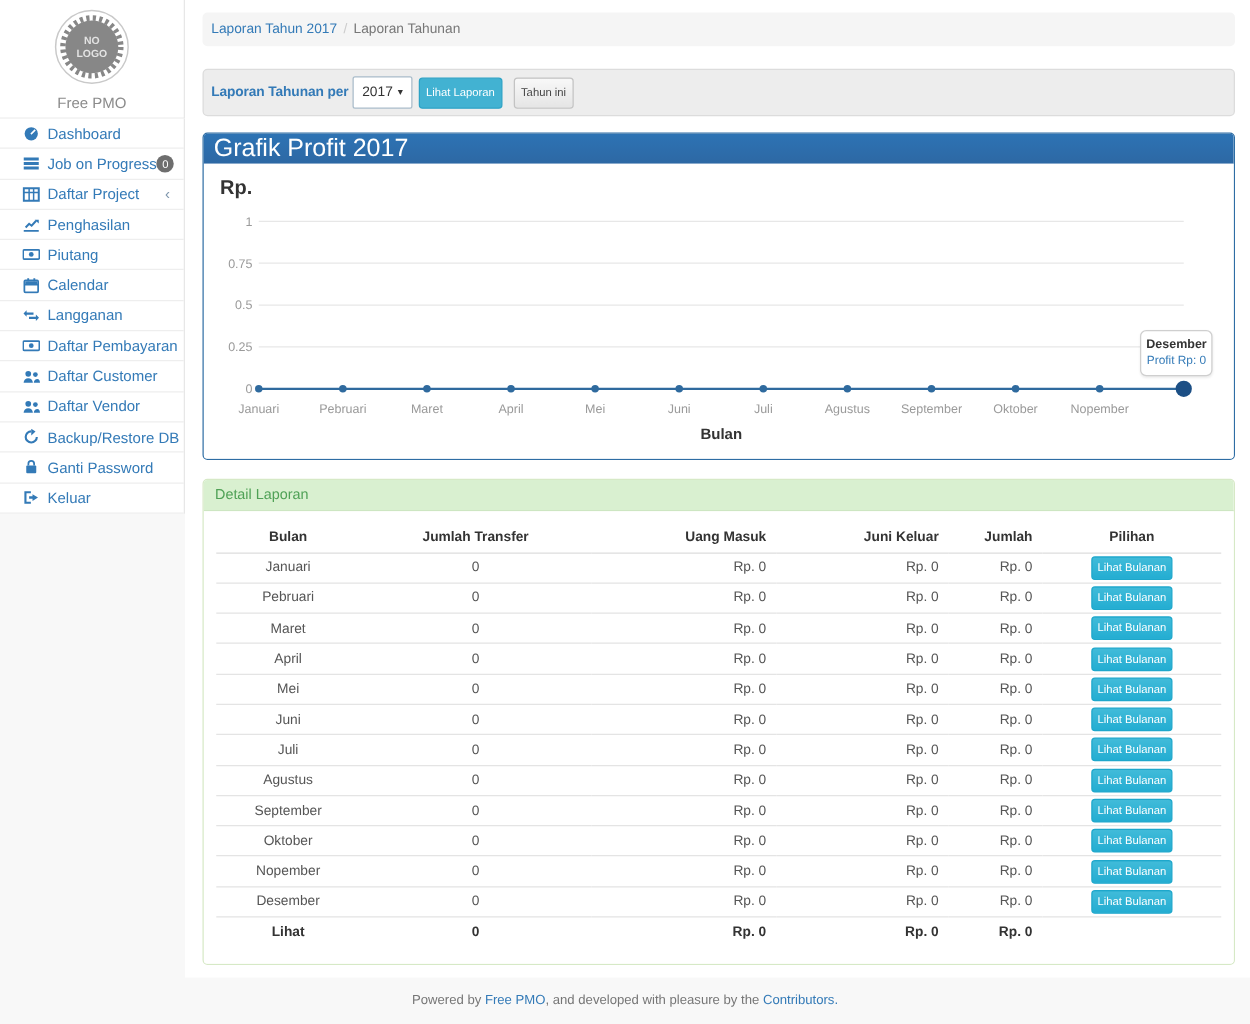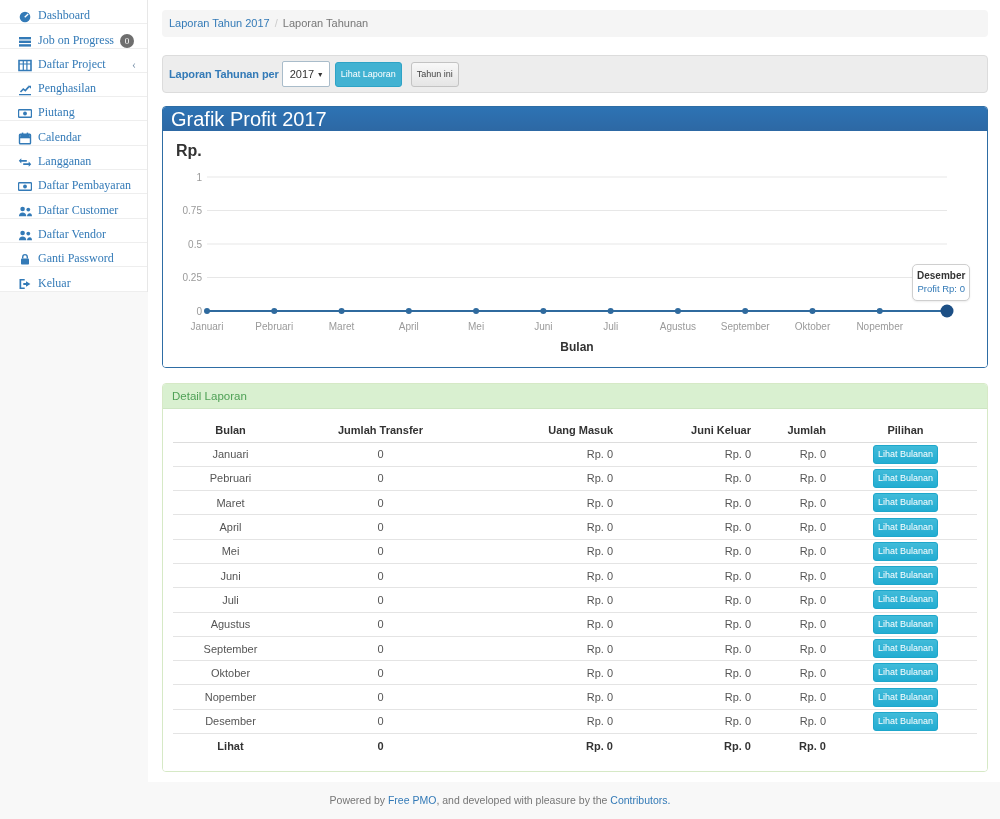--- a/index.html
+++ b/index.html
@@ -8,21 +8,21 @@
     width:1000px; height:819px; background:#f8f8f8;
     font-family:"Liberation Sans", sans-serif; font-size:13px; color:#333;
     position:relative; overflow:hidden;
   }
   .content { position:absolute; left:148px; top:0; width:852px; height:782px; background:#fff; }
   
   .sidebar { position:absolute; left:0; top:0; width:148px; }
   .logo-box { background:#fff; height:95px; border-bottom:1px solid #ececec; border-right:1px solid #e7e7e7; text-align:center; padding-top:7px; }
   .brand { font-size:12px; color:#8b8b8b; margin-top:4px; }
   .menu { list-style:none; margin:0; padding:0; background:#fff; border-right:1px solid #e7e7e7; }
-  .menu li { display:flex; align-items:flex-end; height:24.3px; border-bottom:1px solid #eee; padding:0 8px 0 18px; color:#337ab7; font-size:12px; cursor:pointer; white-space:nowrap;font-family:Liberation Serif, serif; }
+  .menu li { display:flex; align-items:center; height:24.3px; border-bottom:1px solid #eee; padding:0 8px 0 18px; color:#337ab7; font-size:12px; cursor:pointer; white-space:nowrap; }
   .menu .ico { width:15px; height:13px; flex:none; margin-right:5px; display:flex; align-items:center; }
   .menu .badge { margin-left:auto; background:#6e6e6e; color:#fff; min-width:14px; height:14px; border-radius:8px; font-size:9px; line-height:14px; text-align:center; margin-right:5px; }
   .menu .chev { margin-left:auto; color:#7e96ad; font-size:12px; margin-right:3px; }
   
   .breadcrumb { margin:10px 12px 0 14px; height:27px; background:#f5f5f5; border-radius:4px; line-height:27px; padding:0 7px; font-size:11px; }
   .breadcrumb a { color:#337ab7; text-decoration:none; }
   .breadcrumb .sep { color:#ccc; padding:0 5px; }
   .breadcrumb .cur { color:#777; }
   
   .filterbar { margin:18px 12px 0 14px; height:38px; background:#ededed; border:1px solid #dcdcdc; border-radius:4px; display:flex; align-items:center; padding:0 6px; }
@@ -57,20 +57,30 @@
   .btn-xs { display:inline-block; background:linear-gradient(#41bbd9,#23add2); border:1px solid #1ea7cb; color:#fff; font-size:9px; padding:3px 4px; border-radius:3px; line-height:11px; cursor:pointer; }
   
   .footer { position:absolute; left:0; top:782px; width:1000px; height:37px; text-align:center; padding-top:12px; font-size:10.5px; color:#767676; }
   .footer a { color:#337ab7; text-decoration:none; }
   svg text { font-family:"Liberation Sans", sans-serif; }
 </style>
 </head>
 <body>
 
 <div class="sidebar">
+  <div class="logo-box">
+    <svg width="61" height="61" viewBox="0 0 62 62">
+      <circle cx="31" cy="31" r="29.5" fill="#fff" stroke="#c9c9c9" stroke-width="1.2"></circle>
+      <circle cx="31" cy="31" r="21.5" fill="#878787"></circle>
+      <circle cx="31" cy="31" r="23.5" fill="none" stroke="#878787" stroke-width="4.5" stroke-dasharray="2.6 2.7"></circle>
+      <text x="31" y="28.5" font-size="8.5" fill="#e3e3e3" text-anchor="middle" font-weight="bold">NO</text>
+      <text x="31" y="39" font-size="8.5" fill="#e3e3e3" text-anchor="middle" font-weight="bold">LOGO</text>
+    </svg>
+    <div class="brand">Free PMO</div>
+  </div>
   <ul class="menu" id="menu">
       <li>
         <span class="ico">
           <svg width="14" height="13" viewBox="0 0 14 13" fill="#337ab7">
             <circle cx="7" cy="7" r="5.3"></circle>
             <rect x="6.4" y="2.6" width="1.3" height="4.8" fill="#fff" transform="rotate(45 7 7)"></rect>
           </svg>
         </span>
         <span>Dashboard</span>
       </li>
@@ -158,20 +168,29 @@
       <li>
         <span class="ico">
           <svg width="14" height="13" viewBox="0 0 14 13" fill="#337ab7">
             <circle cx="4.6" cy="4" r="2.3"></circle>
             <path d="M0.9 11.2c0-2.3 1.6-3.7 3.7-3.7s3.7 1.4 3.7 3.7z"></path>
             <circle cx="10.3" cy="4.6" r="1.9"></circle>
             <path d="M9 11.2c.1-1.9 1.3-3 2.9-3 1.3 0 2 1.1 2.1 3z"></path>
           </svg>
         </span>
         <span>Daftar Vendor</span>
+      </li>
+      <li>
+        <span class="ico">
+          <svg width="14" height="13" viewBox="0 0 14 13" fill="#337ab7">
+            <path d="M7 1.2a5.3 5.3 0 1 0 5.3 5.3h-1.7A3.6 3.6 0 1 1 7 2.9z"></path>
+            <path d="M7 0l3.4 2.1L7 5.4z"></path>
+          </svg>
+        </span>
+        <span>Backup/Restore DB</span>
       </li>
       <li>
         <span class="ico">
           <svg width="14" height="13" viewBox="0 0 14 13" fill="#337ab7">
             <rect x="3" y="5.4" width="8" height="6.2" rx="0.8"></rect>
             <path d="M4.7 5.4V3.9a2.3 2.3 0 0 1 4.6 0v1.5" stroke="#337ab7" stroke-width="1.4" fill="none"></path>
           </svg>
         </span>
         <span>Ganti Password</span>
       </li>

